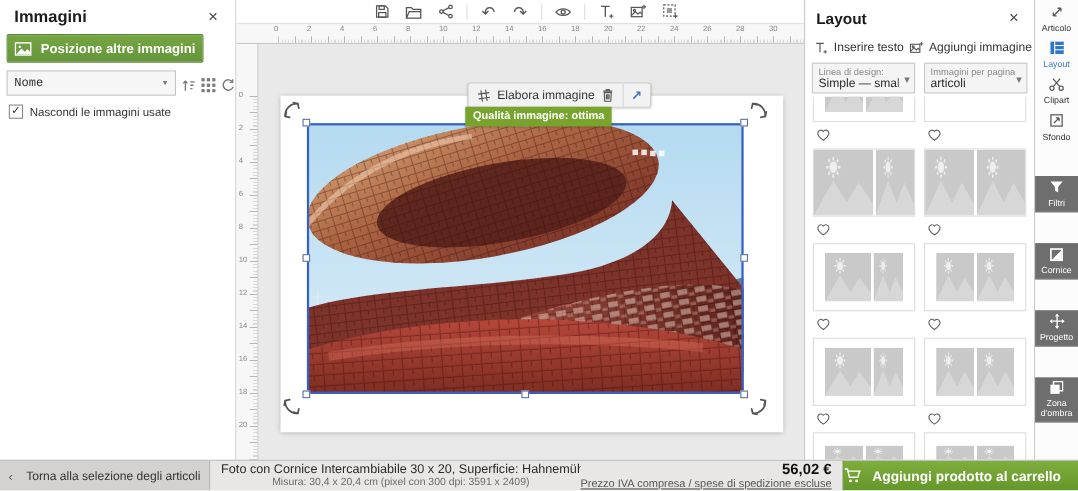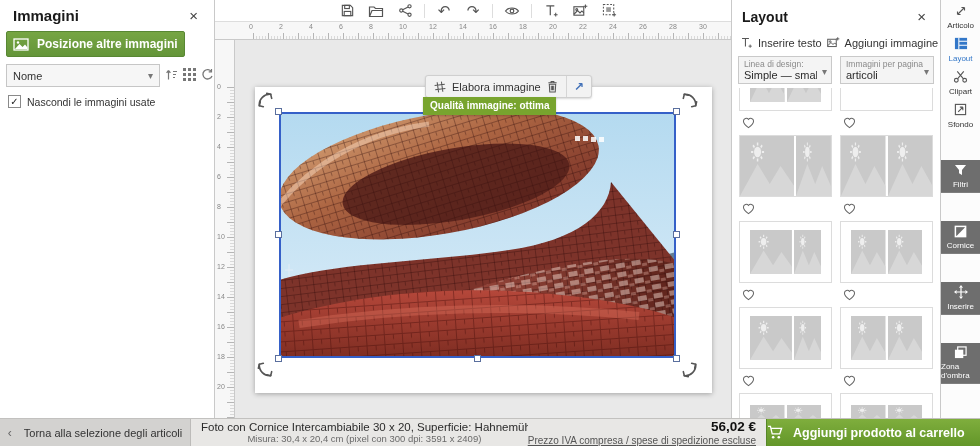--- a/index.html
+++ b/index.html
@@ -10,21 +10,21 @@
   
   .left-panel{position:absolute;left:0;top:0;width:215px;height:418px;background:#fff;border-right:1px solid #c9c9c9;box-sizing:border-box;}
   .lp-header{display:flex;align-items:center;justify-content:space-between;padding:6px 12px 4px 13px;}
   .lp-title{font-size:15px;font-weight:bold;color:#1a1a1a;}
   .x-btn{font-size:15px;color:#444;cursor:pointer;line-height:1;padding:2px 4px;}
   .green-btn{display:flex;align-items:center;justify-content:center;gap:8px;margin:2px 6px 0 6px;height:26px;
     background:linear-gradient(#76a543,#649539);border:1px solid #588733;border-radius:2px;color:#fff;
     font-size:12px;font-weight:bold;cursor:pointer;}
   .lp-tab-row{position:relative;height:26px;display:flex;align-items:center;justify-content:center;border-bottom:2px solid #2e6db4;margin-top:2px;}
   .lp-tab{color:#3377c8;font-size:12.5px;cursor:pointer;}
-  .lp-tools{display:flex;align-items:flex-start;gap:4px;padding:7px 6px 0 6px;}
+  .lp-tools{display:flex;align-items:flex-end;gap:4px;padding:7px 6px 0 6px;font-family:Liberation Mono, monospace;}
   .select-box{flex:0 0 140px;height:21px;background:#f6f6f6;border:1px solid #c6c6c6;display:flex;align-items:center;justify-content:space-between;padding:0 6px;font-size:11px;color:#333;cursor:pointer;}
   .caret{font-size:10px;color:#777;}
   .mini-btn{width:20px;height:20px;display:flex;align-items:center;justify-content:center;color:#777;cursor:pointer;}
   .lp-check{display:flex;align-items:center;gap:6px;padding:8px 8px 0 8px;font-size:10.5px;color:#333;cursor:pointer;}
   .checkbox{width:11px;height:11px;border:1px solid #8a8a8a;background:#fff;display:flex;align-items:center;justify-content:center;font-size:10px;color:#222;line-height:1;}
 
   
   .canvas-area{position:absolute;left:215px;top:0;width:516px;height:418px;background:#e9e9e9;}
   .top-toolbar{position:absolute;left:0;top:0;right:0;height:22px;background:#fff;border-bottom:1px solid #ddd;
     display:flex;align-items:center;justify-content:center;gap:9px;padding-left:10px;box-sizing:border-box;}
@@ -79,21 +79,21 @@
   .panes.m{margin:8px 10px;}
   .panes.strip{margin:11px 10px 29px 10px;}
   .panes.wn > .pane:first-child{flex:1.55;}
   .pane{flex:1;position:relative;overflow:hidden;}
   .t-hearts{display:grid;grid-template-columns:1fr 1fr;gap:8px;height:24px;align-items:center;}
   .heart{width:16px;height:16px;margin-left:2px;cursor:pointer;}
   .first-row{margin-top:-39px;}
 
   
   .rail{position:absolute;left:941px;top:0;width:39px;height:418px;background:#fcfcfc;}
-  .rail-item{display:flex;flex-direction:column;align-items:center;justify-content:center;text-align:left;
+  .rail-item{display:flex;flex-direction:column;align-items:center;justify-content:center;text-align:center;
     font-size:8px;color:#333;cursor:pointer;padding:3px 0;line-height:1.15;}
   .rail-item .ric{height:16px;margin-bottom:2px;color:#555;display:flex;align-items:center;justify-content:center;}
   .rail-item.light{height:27px;}
   .rail-item.active{color:#3377c8;}
   .rail-item.active .ric{color:#3377c8;}
   .rail-item.dark{background:#6e6e6e;color:#fff;border-bottom:1px solid #7e7e7e;height:26px;margin-top:28px;}
   .rail-item.dark .ric{color:#fff;}
   .rail-item.tall{height:34px;}
 
   
@@ -760,21 +760,21 @@
       </span>
       <span>Cornice</span>
     </div>
     <div class="rail-item dark">
       <span class="ric">
         <svg width="14" height="14" viewBox="0 0 16 16" fill="#fff">
             <path d="M8 0 L10.3 3 H5.7 Z M8 16 L5.7 13 H10.3 Z M0 8 L3 5.7 V10.3 Z M16 8 L13 10.3 V5.7 Z"></path>
             <path d="M7.3 3 H8.7 V13 H7.3 Z M3 7.3 H13 V8.7 H3 Z"></path>
           </svg>
       </span>
-      <span>Inserire</span>
+      <span>Progetto</span>
     </div>
     <div class="rail-item dark tall">
       <span class="ric">
         <svg width="13" height="13" viewBox="0 0 14 14">
             <rect x="4" y="1" width="9" height="9" fill="none" stroke="#fff" stroke-width="1.3"></rect>
             <rect x="1" y="4" width="9" height="9" fill="#fff"></rect>
           </svg>
       </span>
       <span>Zona d'ombra</span>
     </div>

